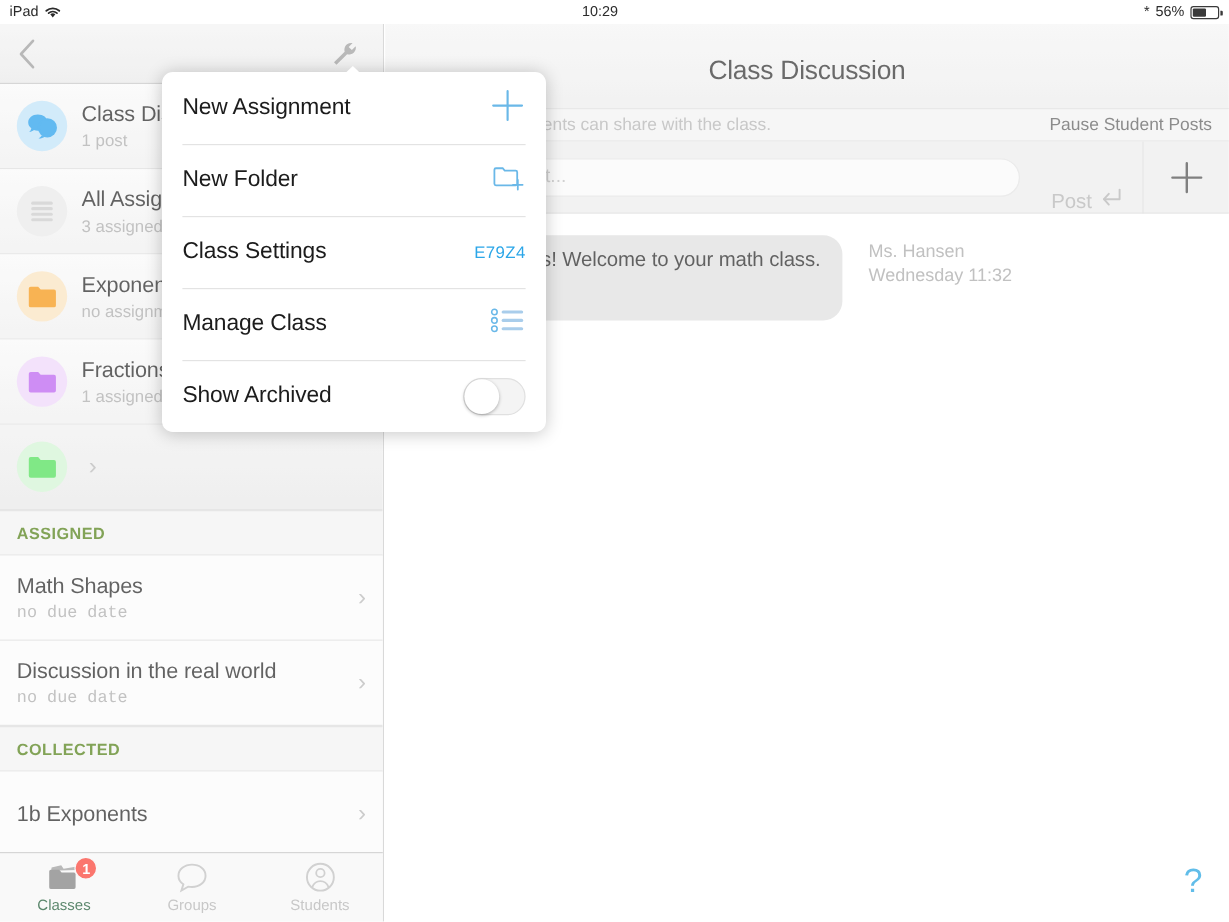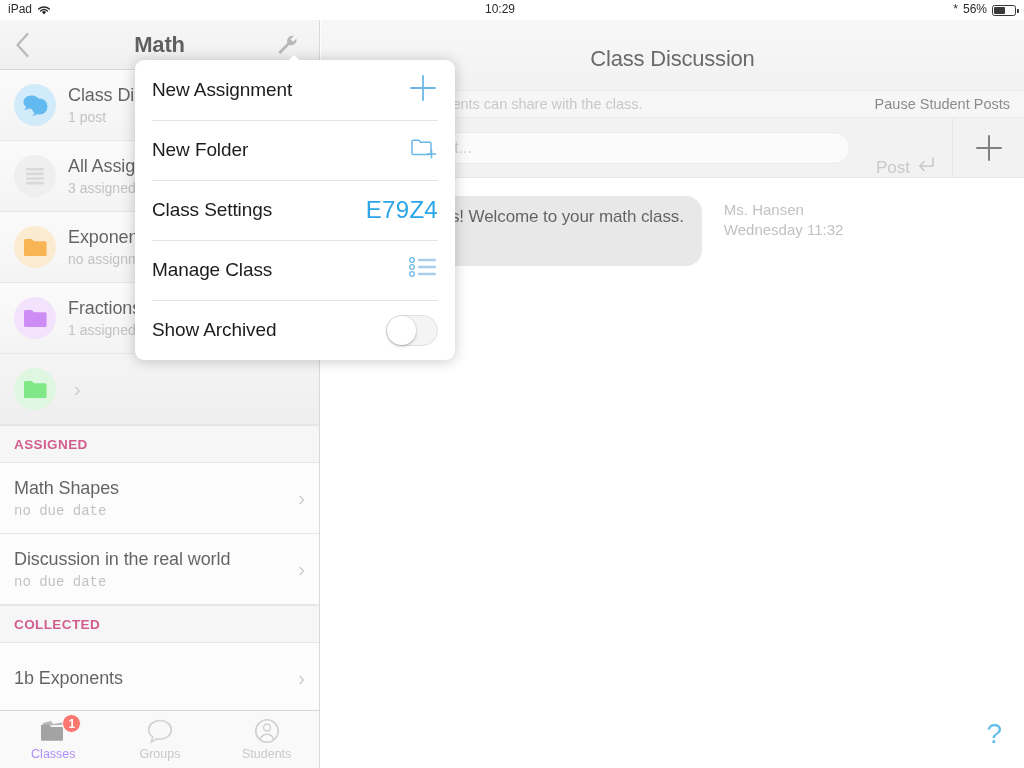--- a/index.html
+++ b/index.html
@@ -86,42 +86,42 @@
   .chev {
     color:#b6b6b6; font-size:20px; flex:0 0 auto; margin-left:6px;
     font-weight:300;
   }
 
   .section-head {
     height:38px; display:flex; align-items:center; padding:0 14px;
     background:#f2f2f2;
     border-bottom:1px solid #dcdcdc;
     border-top:1px solid #dcdcdc;
-    font-size:13.5px; font-weight:bold; color:#be185d; letter-spacing:0.4px;
+    font-size:13.5px; font-weight:bold; color:#4d7c0f; letter-spacing:0.4px;
   }
   .assign-row {
     height:71px; display:flex; align-items:center; padding:0 14px;
     border-bottom:1px solid #dcdcdc; background:#fbfbfb;
   }
   .ar-text { flex:1 1 auto; min-width:0; }
   .ar-title { font-size:18px; color:#1f1f1f; line-height:22px; letter-spacing:-0.1px; }
   .ar-sub { font-size:14px; color:#a8a8a8; margin-top:3px; line-height:18px;font-family:Liberation Mono, monospace; }
 
   
   .tabbar {
     position:absolute; left:0; bottom:0; width:320px; height:58px;
     background:rgba(246,246,246,0.94);
     border-top:1px solid #c4c4c4;
     display:flex; align-items:flex-start; justify-content:space-around;
     padding-top:5px;
   }
   .tab { width:92px; text-align:center; position:relative; }
   .tab-ico { height:30px; display:flex; align-items:center; justify-content:center; }
   .tab-label { font-size:12.5px; margin-top:1px; }
-  .tab.active .tab-label { color:#8b5cf6; }
+  .tab.active .tab-label { color:#14532d; }
   .tab.inactive .tab-label { color:#b0b0b0; }
   .badge {
     position:absolute; top:-2px; left:55px;
     min-width:19px; height:19px; border-radius:10px;
     background:#f93b30; color:#fff; font-size:12px; font-weight:bold;
     display:flex; align-items:center; justify-content:center;
     border:1.5px solid #f6f6f6;
   }
 
   
@@ -205,21 +205,21 @@
   }
   .pop-item {
     height:60px; display:flex; align-items:center; justify-content:space-between;
     padding:0 17px 0 17px; position:relative;
   }
   .pop-item + .pop-item::before {
     content:""; position:absolute; left:17px; right:17px; top:0;
     height:1px; background:#e3e3e3;
   }
   .pop-label { font-size:19px; color:#1c1c1c; letter-spacing:-0.1px; }
-  .pop-code { font-size:24px; color:#2ba6e8; letter-spacing:0.3px; }
+  .pop-code { font-size:14px; color:#2ba6e8; letter-spacing:0.3px; }
   .toggle {
     width:52px; height:31px; border-radius:16px;
     background:#f4f4f4; border:1px solid #e0e0e0; position:relative;
   }
   .toggle i {
     position:absolute; left:0px; top:0px; width:29px; height:29px;
     border-radius:50%; background:#fff;
     box-shadow:0 1px 3px rgba(0,0,0,0.3);
   }
 </style>
@@ -252,21 +252,20 @@
   </div>
 
   <div class="sidebar">
 
     <div class="side-header">
       <div class="back-chev">
         <svg width="15" height="26" viewBox="0 0 15 26">
           <path d="M12.5 2 L2.5 13 L12.5 24" stroke="#9a9a9a" stroke-width="2.2" fill="none" stroke-linecap="round" stroke-linejoin="round"></path>
         </svg>
       </div>
-      <div class="side-title">Math</div>
       <div class="wrench-btn">
         <svg width="26" height="26" viewBox="0 0 24 24">
           <path d="M18.3 3.6a5.2 5.2 0 0 0-6.1 6.6L4 18.4l1.9 1.9 8.2-8.2a5.2 5.2 0 0 0 6.6-6.1l-3 3-2.4-2.4z" fill="#9b9b9b"></path>
         </svg>
       </div>
     </div>
 
     <div class="side-scroll">
       <div id="folder-rows">
           <div class="folder-row">

